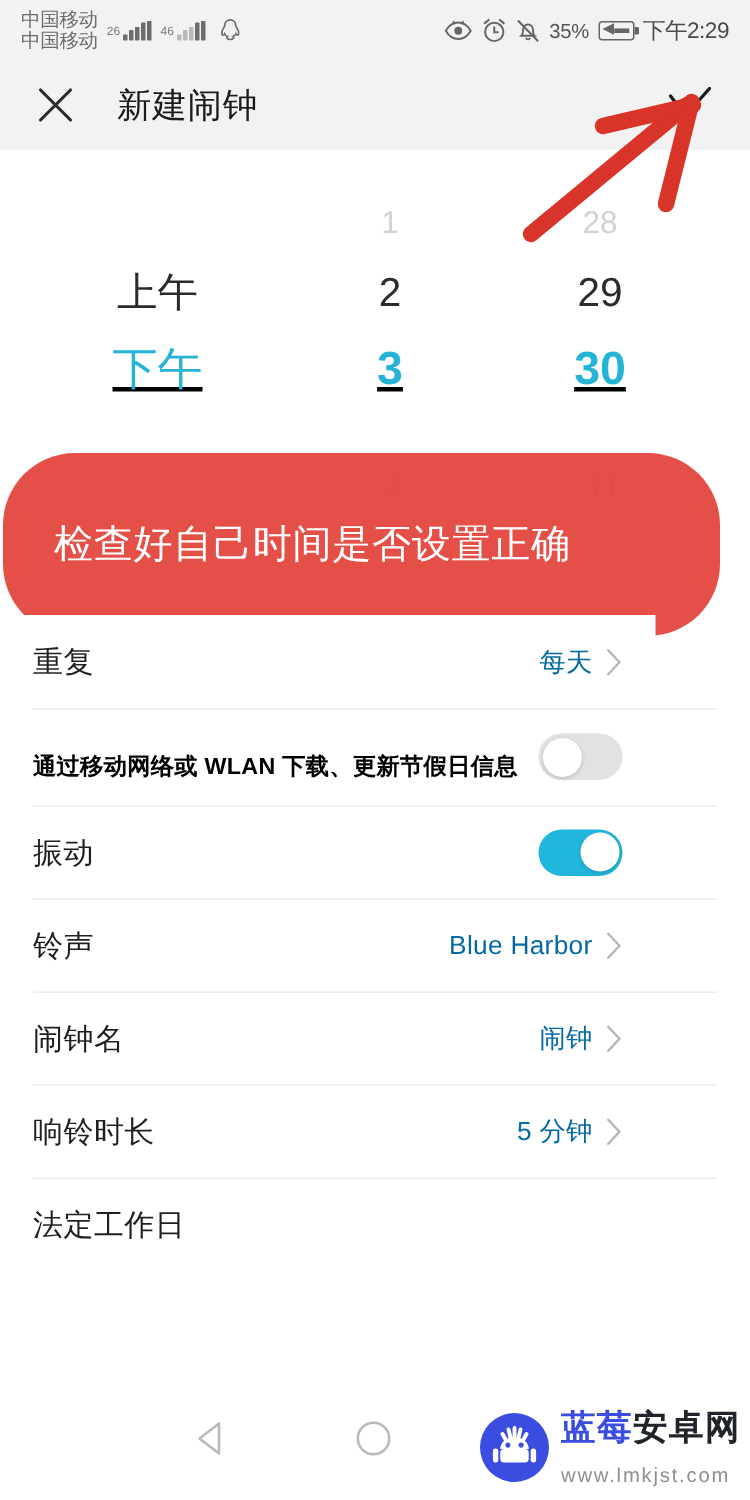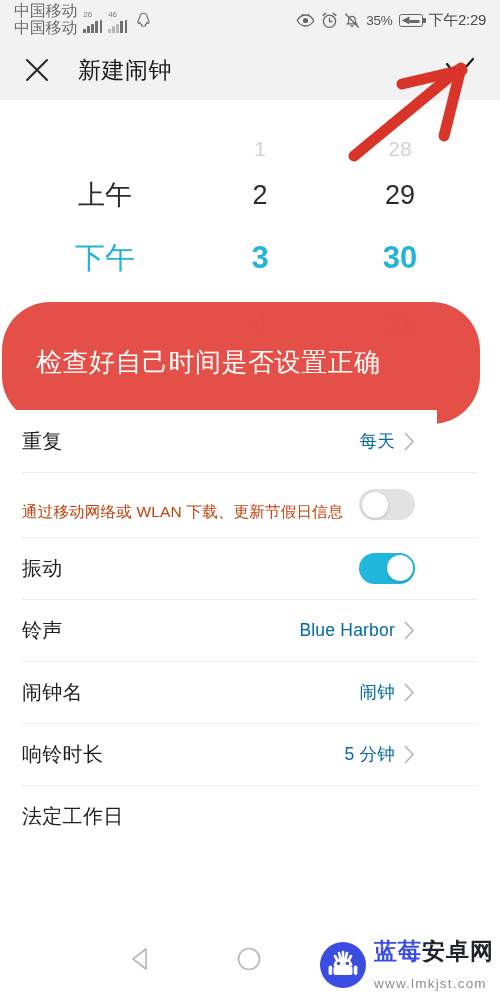--- a/index.html
+++ b/index.html
@@ -24,24 +24,24 @@
     display:flex; align-items:center;
     padding:0 14px;
   }
   .sb-left { display:flex; align-items:center; gap:4px; flex:1; }
   .carrier-stack {
     display:flex; flex-direction:column;
     justify-content:center;
     line-height:1.05;
   }
   .carrier-stack span {
-    font-size:16px; color:#6d6d6d;
+    font-size:13px; color:#6d6d6d;
     letter-spacing:-0.2px; white-space:nowrap;
   }
-  .sig-group { display:flex; align-items:flex-end; gap:1px; margin-left:2px;flex-direction:column; }
+  .sig-group { display:flex; align-items:flex-end; gap:1px; margin-left:2px; }
   .net-label {
     font-size:8px; color:#7a7a7a;
     align-self:flex-start; margin-top:2px;
     margin-right:1px;
   }
   .bars { display:flex; align-items:flex-end; gap:1.5px; height:13px; }
   .bars i { display:block; width:2.6px; background:#6d6d6d; border-radius:0.5px; }
   .bars i:nth-child(1){height:4px;}
   .bars i:nth-child(2){height:6.5px;}
   .bars i:nth-child(3){height:9px;}
@@ -137,23 +137,23 @@
     min-height:62px;
     background:#fff;
   }
   .row-sep::before {
     content:""; position:absolute; top:0; left:22px;
     width:456px; height:1px; background:#ececec;
   }
   .row-main { flex:1; padding:14px 0; }
   .row-label { font-size:20px; color:#1f1f1f; letter-spacing:0.3px; }
   .row-sub {
-    font-size:15.5px; color:#c2410c;
+    font-size:15.5px; color:#000000;
     margin-top:15px; line-height:1.45;
-    max-width:355px; letter-spacing:0.2px;
+    max-width:355px; letter-spacing:0.2px;font-weight:bold;
   }
   .row-right {
     display:flex; align-items:center; gap:9px;
     flex-shrink:0;
   }
   .row-value { font-size:17.5px; color:#0369a1; letter-spacing:0.2px; }
   .chev { display:flex; align-items:center; }
 
   .toggle {
     width:56px; height:31px; border-radius:16px;
@@ -293,21 +293,21 @@
       <div class="pick-cell c-hour pk-faint">1</div>
       <div class="pick-cell c-min pk-faint">28</div>
     </div>
 
     <div class="pick-row" style="top:72px;height:46px;">
       <div class="pick-cell c-ampm pk-near">上午</div>
       <div class="pick-cell c-hour pk-near">2</div>
       <div class="pick-cell c-min pk-near">29</div>
     </div>
 
-    <div class="pick-row" style="top:132px;height:52px;">
+    <div class="pick-row" style="top:120px;height:52px;text-decoration:underline;">
       <div class="pick-cell c-ampm pk-sel cn">下午</div>
       <div class="pick-cell c-hour pk-sel">3</div>
       <div class="pick-cell c-min pk-sel">30</div>
     </div>
 
     <div class="pick-row" style="top:200px;height:46px;">
       <div class="pick-cell c-ampm pk-under"></div>
       <div class="pick-cell c-hour pk-under">4</div>
       <div class="pick-cell c-min pk-under">31</div>
     </div>

